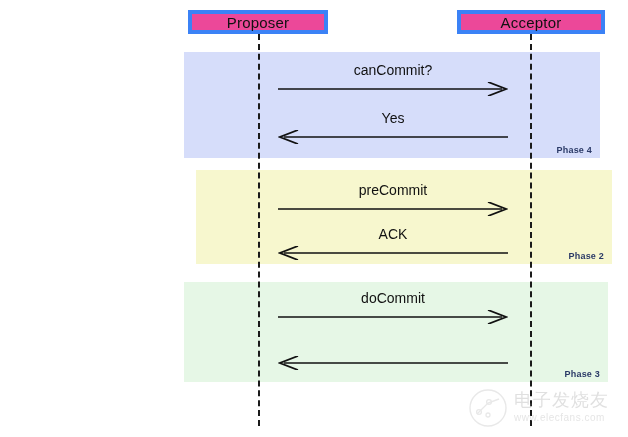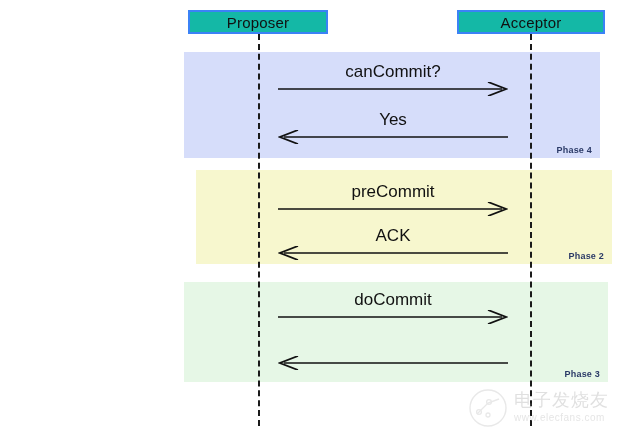--- a/index.html
+++ b/index.html
@@ -19,22 +19,22 @@
     left: 0;
     top: 0;
     width: 628px;
     height: 437px;
   }
 
   
   .participant-box {
     position: absolute;
     box-sizing: border-box;
-    border: 2px solid #3b82f6;
-    background: #14b8a6;
+    border: 4px solid #3b82f6;
+    background: #ec4899;
     display: flex;
     align-items: center;
     justify-content: center;
     font-size: 15px;
     color: #111111;
     letter-spacing: 0.2px;
   }
   #participant-proposer {
     left: 188px;
     top: 10px;
@@ -86,21 +86,21 @@
     left: 278px;
     width: 230px;
     height: 34px;
   }
   .message-label {
     position: absolute;
     left: 0;
     top: 0;
     width: 230px;
     text-align: center;
-    font-size: 17px;
+    font-size: 14px;
     color: #111111;
     white-space: nowrap;
   }
   .message-arrow {
     position: absolute;
     left: 0;
     top: 20px;
     width: 230px;
     height: 14px;
   }

